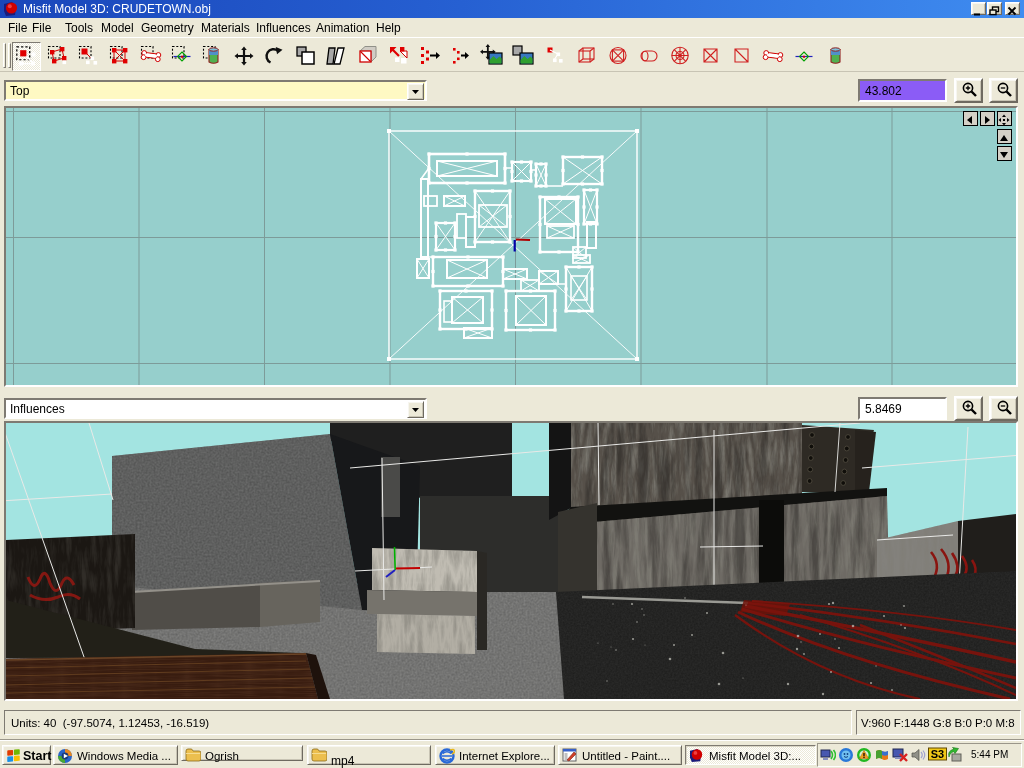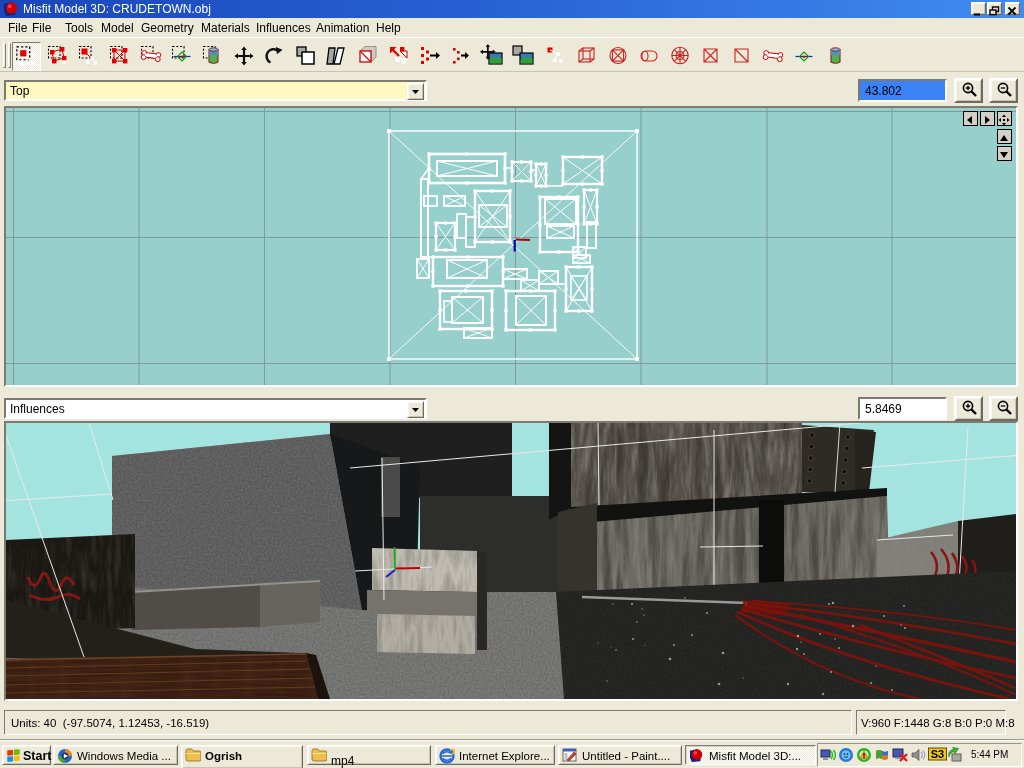--- a/index.html
+++ b/index.html
@@ -232,21 +232,21 @@
         <ellipse cx="9.5" cy="5.5" rx="4.5" ry="1.7" fill="#80c0d8" stroke="#902020" stroke-width="1"></ellipse>
       </g>
     </svg>
 </div>
 <div class="abs sunk" style="left:4px;top:80px;width:423px;height:21px;background:#fef9c3;border-width:2px">
     <span class="abs" style="left:4px;top:2px;font-size:12px">Top</span>
     <div class="abs raised" style="right:1px;top:1px;width:17px;height:17px;background:#ece9d8"><svg width="15" height="15" viewBox="0 0 15 15">
         <path d="M4 6 L11 6 L7.5 10 Z" fill="#000"></path>
       </svg></div>
   </div>
-<div class="abs sunk" style="left:858px;top:79px;width:89px;height:23px;background:#3b82f6;border-width:2px">
+<div class="abs sunk" style="left:858px;top:79px;width:89px;height:23px;background:#8b5cf6;border-width:2px">
     <span class="abs" style="left:5px;top:3px;font-size:12px">43.802</span>
   </div>
 <div class="abs raised" style="left:954px;top:78px;width:29px;height:25px;border-width:2px"><svg width="25" height="21" viewBox="0 0 25 21">
       <g transform="translate(2,0)">
         <circle cx="10" cy="8" r="4.6" fill="none" stroke="#000" stroke-width="1.6"></circle>
         <line x1="13.5" y1="11.5" x2="18" y2="16" stroke="#000" stroke-width="2.4"></line>
         <path d="M10 5.8 v4.4 M7.8 8 h4.4" stroke="#000" stroke-width="1.3"></path>
       </g>
     </svg></div>
 <div class="abs raised" style="left:989px;top:78px;width:29px;height:25px;border-width:2px"><svg width="25" height="21" viewBox="0 0 25 21">
@@ -636,21 +636,21 @@
 <circle cx="833" cy="603" r="1.2"></circle>
 <circle cx="871" cy="683" r="1.1"></circle>
 </g>
 <line x1="394.5" y1="547" x2="395.2" y2="570" stroke="#00b000" stroke-width="1.6"></line>
 <line x1="396" y1="568.5" x2="420" y2="568" stroke="#c00000" stroke-width="2.2"></line>
 <line x1="395" y1="570" x2="386" y2="577" stroke="#2020c0" stroke-width="2"></line>
 </svg>
 <div class="abs sunk" style="left:4px;top:710px;width:848px;height:25px;background:#ece9d8">
     <span class="abs" style="left:6px;top:6px;font-size:11.5px">Units: 40&nbsp; (-97.5074, 1.12453, -16.519)</span>
   </div>
-<div class="abs sunk" style="left:856px;top:710px;width:150px;height:25px;background:#ece9d8">
+<div class="abs sunk" style="left:856px;top:710px;width:165px;height:25px;background:#ece9d8">
     <span class="abs" style="left:4px;top:6px;font-size:11.5px;white-space:nowrap">V:960 F:1448 G:8 B:0 P:0 M:8</span>
   </div>
 <div class="abs" style="left:0;top:740px;width:1024px;height:28px;background:#ece9d8;border-top:1px solid #fff;box-shadow:0 -1px 0 #9a968a">
 <div class="abs raised" style="left:2px;top:4px;width:49px;height:20px">
       <div class="abs" style="left:2px;top:2px"><svg width="17" height="15" viewBox="0 0 17 18">
           <g transform="skewY(-6)">
             <rect x="1" y="3" width="7" height="6.5" rx="1" fill="#e03c00"></rect>
             <rect x="9" y="3" width="7" height="6.5" rx="1" fill="#70b800"></rect>
             <rect x="1" y="10.5" width="7" height="6.5" rx="1" fill="#1890e8"></rect>
             <rect x="9" y="10.5" width="7" height="6.5" rx="1" fill="#f8c000"></rect>
@@ -661,21 +661,21 @@
 <div class="abs raised" style="left:53px;top:4px;width:125px;height:20px;">
       <div class="abs" style="left:3px;top:2px"><svg width="16" height="16" viewBox="0 0 16 16">
           <circle cx="8" cy="8" r="7" fill="#2864c8"></circle>
           <path d="M8 1 A7 7 0 0 1 15 8 L8 8 Z" fill="#e88820"></path>
           <path d="M1 8 A7 7 0 0 0 8 15 L8 8 Z" fill="#48a830"></path>
           <circle cx="8" cy="8" r="3.4" fill="#183878"></circle>
           <path d="M6.8 5.8 L11 8 L6.8 10.2 Z" fill="#fff"></path>
         </svg></div>
       <span class="abs" style="left:23px;top:4px;font-size:11.5px;white-space:nowrap">Windows Media ...</span>
     </div>
-<div class="abs raised" style="left:181px;top:4px;width:122px;height:24px;font-weight:bold;">
+<div class="abs raised" style="left:181px;top:4px;width:122px;height:16px;">
       <div class="abs" style="left:3px;top:2px"><svg width="16" height="14" viewBox="0 0 16 14">
           <path d="M1 3 q0 -2 2 -2 l3 0 q1 0 1.5 1 l0.5 1 l6 0 q2 0 2 2 l0 6 q0 2 -2 2 l-11 0 q-2 0 -2 -2 Z" fill="#ecbf4e" stroke="#8a6a1a" stroke-width="0.8"></path>
           <path d="M1 5 h14 v1 h-14 Z" fill="#f6dc90"></path>
         </svg></div>
       <span class="abs" style="left:23px;top:4px;font-size:11.5px;white-space:nowrap">Ogrish</span>
     </div>
 <div class="abs raised" style="left:307px;top:4px;width:124px;height:20px;">
       <div class="abs" style="left:3px;top:2px"><svg width="16" height="14" viewBox="0 0 16 14">
           <path d="M1 3 q0 -2 2 -2 l3 0 q1 0 1.5 1 l0.5 1 l6 0 q2 0 2 2 l0 6 q0 2 -2 2 l-11 0 q-2 0 -2 -2 Z" fill="#ecbf4e" stroke="#8a6a1a" stroke-width="0.8"></path>
           <path d="M1 5 h14 v1 h-14 Z" fill="#f6dc90"></path>

